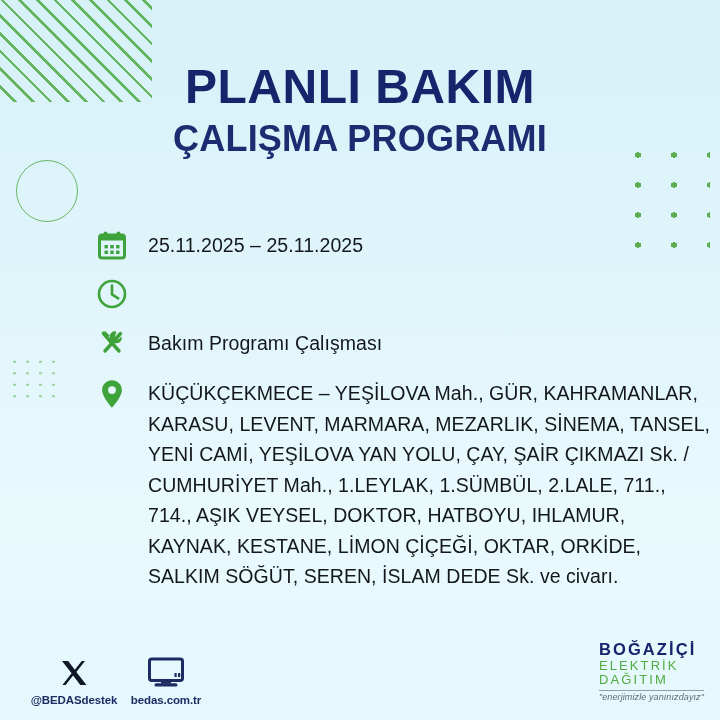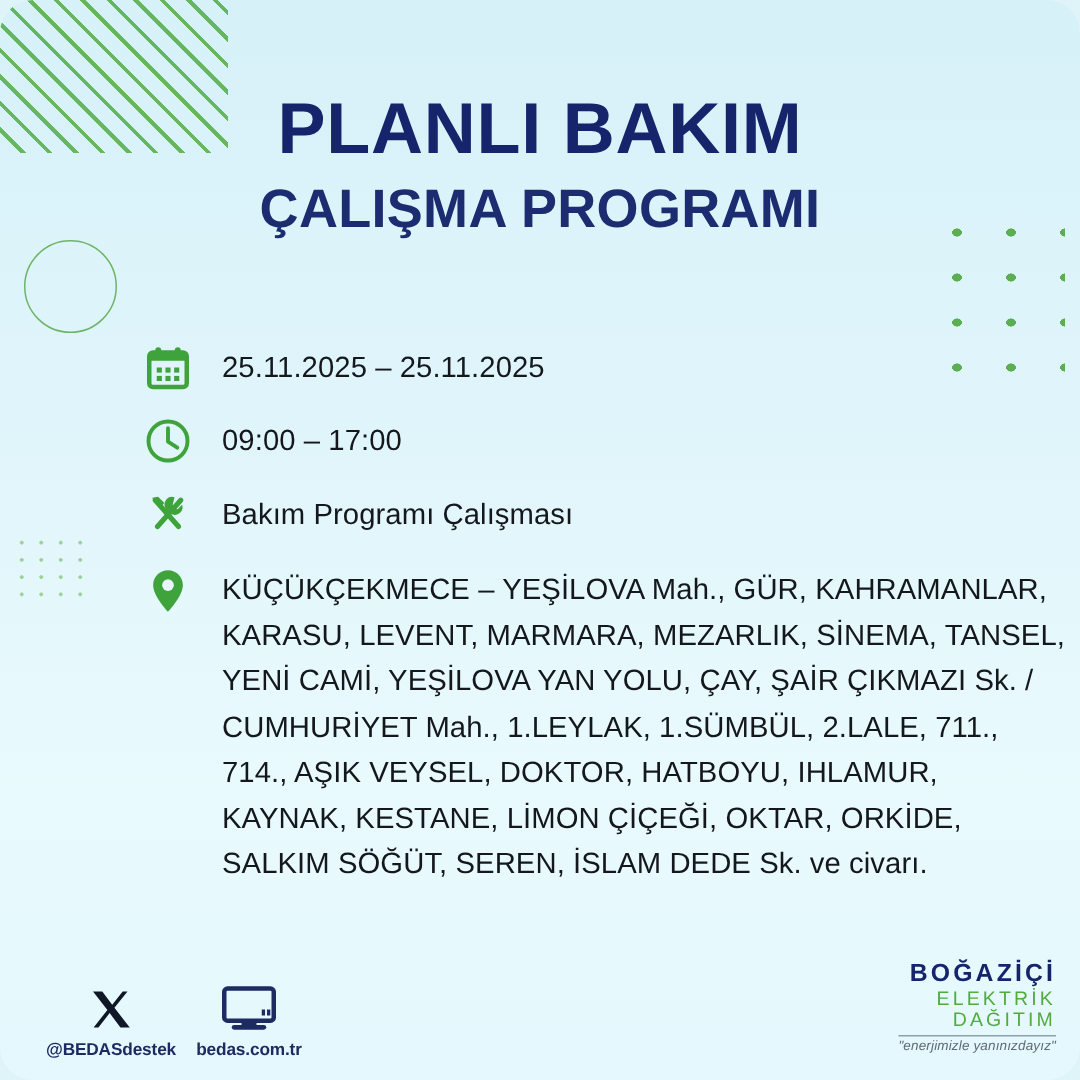--- a/index.html
+++ b/index.html
@@ -18,21 +18,20 @@
     position: relative;
     width: 720px;
     height: 720px;
     background: linear-gradient(180deg,
                 #d6f1f8 0%,
                 #ddf4fa 28%,
                 #e2f6fb 48%,
                 #e9fafd 72%,
                 #e4f8fd 100%);
     overflow: hidden;
-    border-radius: 22px;
   }
 
   
   .stripes {
     position: absolute;
     left: -4px;
     top: -6px;
     width: 156px;
     height: 108px;
     background-image: repeating-linear-gradient(
@@ -167,21 +166,20 @@
     color: #1d2b63;
     letter-spacing: -0.1px;
     white-space: nowrap;
   }
 
   
   .brand {
     position: absolute;
     right: 16px;
     bottom: 18px;
-    text-align: right;
     line-height: 1.12;
   }
   .brand-l1 {
     font-size: 16.5px;
     font-weight: bold;
     letter-spacing: 2.1px;
     color: #16256b;
   }
   .brand-l2, .brand-l3 {
     font-size: 13px;
@@ -234,21 +232,20 @@
       <div class="row-text">25.11.2025 – 25.11.2025</div>
     </div>
 
     <div class="row">
       <div class="icon-cell">
         <svg width="32" height="32" viewBox="0 0 32 32" aria-hidden="true">
           <circle cx="16" cy="16" r="13" fill="none" stroke="#3ea33a" stroke-width="2.6"></circle>
           <path d="M16 7.5 L16 16.4 L22.2 20.4" fill="none" stroke="#3ea33a" stroke-width="2.6" stroke-linecap="round" stroke-linejoin="round"></path>
         </svg>
       </div>
-      <div class="row-text">09:00 – 17:00</div>
     </div>
 
     <div class="row">
       <div class="icon-cell">
         <svg width="32" height="32" viewBox="0 0 32 32" aria-hidden="true">
           <g stroke="#3ea33a" stroke-width="3.4" stroke-linecap="round" fill="none">
             <path d="M7.5 6.5 L23 24"></path>
             <path d="M24.5 6.5 L9 24"></path>
           </g>
           <path d="M25.6 4.2a5.6 5.6 0 0 0-6.2 8.6l-2.2 2.4 3.1 3.1 2.4-2.2a5.6 5.6 0 0 0 8.4-6.4l-3.3 3.3-2.9-.6-.6-2.9z" fill="#3ea33a" transform="translate(-3.2,0.6) scale(0.92)"></path>

